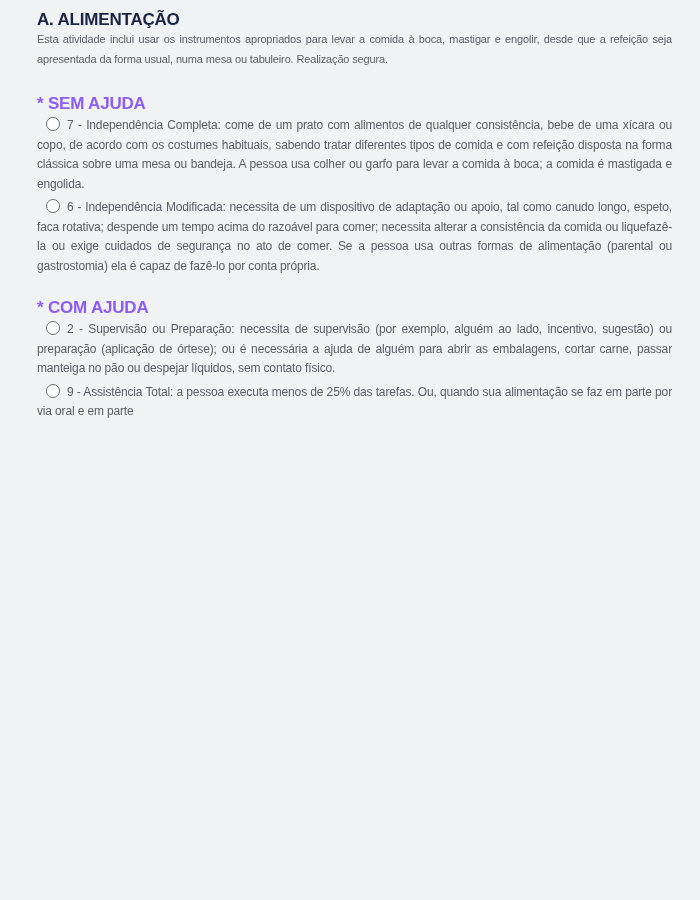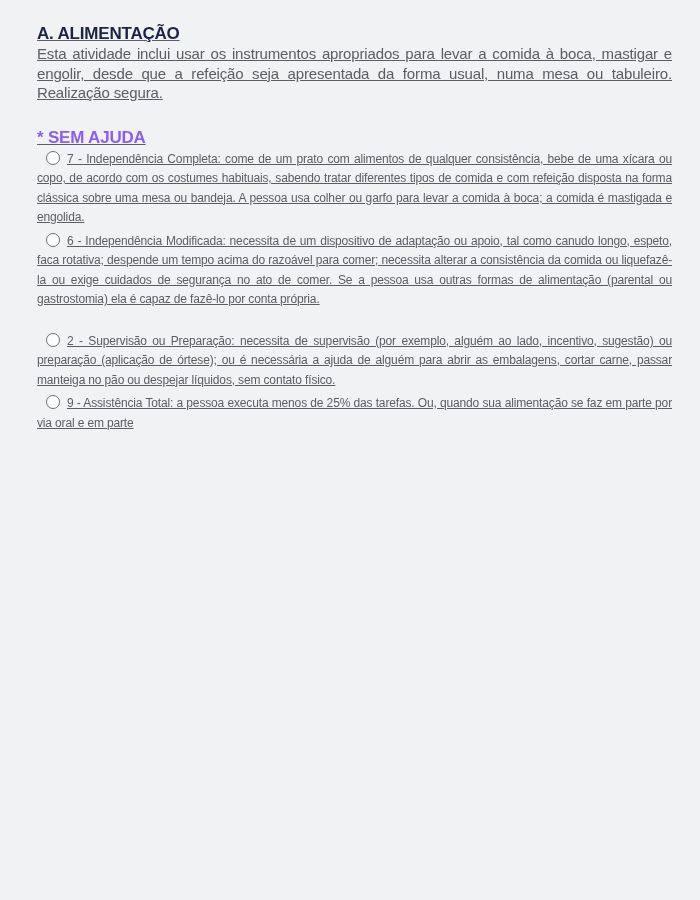--- a/index.html
+++ b/index.html
@@ -10,34 +10,33 @@
     body {
       width: 700px;
       height: 900px;
       overflow: hidden;
       font-family: "Liberation Sans", sans-serif;
       color: #5a5d63;
     }
     .content {
       position: absolute;
       left: 37px;
-      top: 24px;
+      top: 10px;
       width: 635px;
-      text-decoration: underline;
     }
     .section-title {
       font-size: 17px;
       font-weight: bold;
       color: #1b2444;
       line-height: 20px;
       margin: 0;
       letter-spacing: -0.2px;
     }
     .description {
-      font-size: 15px;
+      font-size: 11px;
       line-height: 19.5px;
       text-align: justify;
       margin: 0;
       letter-spacing: -0.15px;
     }
     .group {
       margin-top: 25px;
     }
     .group-title {
       font-size: 17px;
@@ -81,20 +80,21 @@
     <div class="option">
       <span class="radio"></span><span>7 - Independência Completa: come de um prato com alimentos de qualquer consistência, bebe de uma xícara ou copo, de acordo com os costumes habituais, sabendo tratar diferentes tipos de comida e com refeição disposta na forma clássica sobre uma mesa ou bandeja. A pessoa usa colher ou garfo para levar a comida à boca; a comida é mastigada e engolida.</span>
     </div>
 
     <div class="option">
       <span class="radio"></span><span>6 - Independência Modificada: necessita de um dispositivo de adaptação ou apoio, tal como canudo longo, espeto, faca rotativa; despende um tempo acima do razoável para comer; necessita alterar a consistência da comida ou liquefazê-la ou exige cuidados de segurança no ato de comer. Se a pessoa usa outras formas de alimentação (parental ou gastrostomia) ela é capaz de fazê-lo por conta própria.</span>
     </div>
   </div>
 
   <div class="group" style="margin-top:22px;">
+    <h3 class="group-title">* COM AJUDA</h3>
 
     <div class="option">
       <span class="radio"></span><span>2 - Supervisão ou Preparação: necessita de supervisão (por exemplo, alguém ao lado, incentivo, sugestão) ou preparação (aplicação de órtese); ou é necessária a ajuda de alguém para abrir as embalagens, cortar carne, passar manteiga no pão ou despejar líquidos, sem contato físico.</span>
     </div>
 
 
 
 
     <div class="option">
       <span class="radio"></span><span>9 - Assistência Total: a pessoa executa menos de 25% das tarefas. Ou, quando sua alimentação se faz em parte por via oral e em parte</span>

